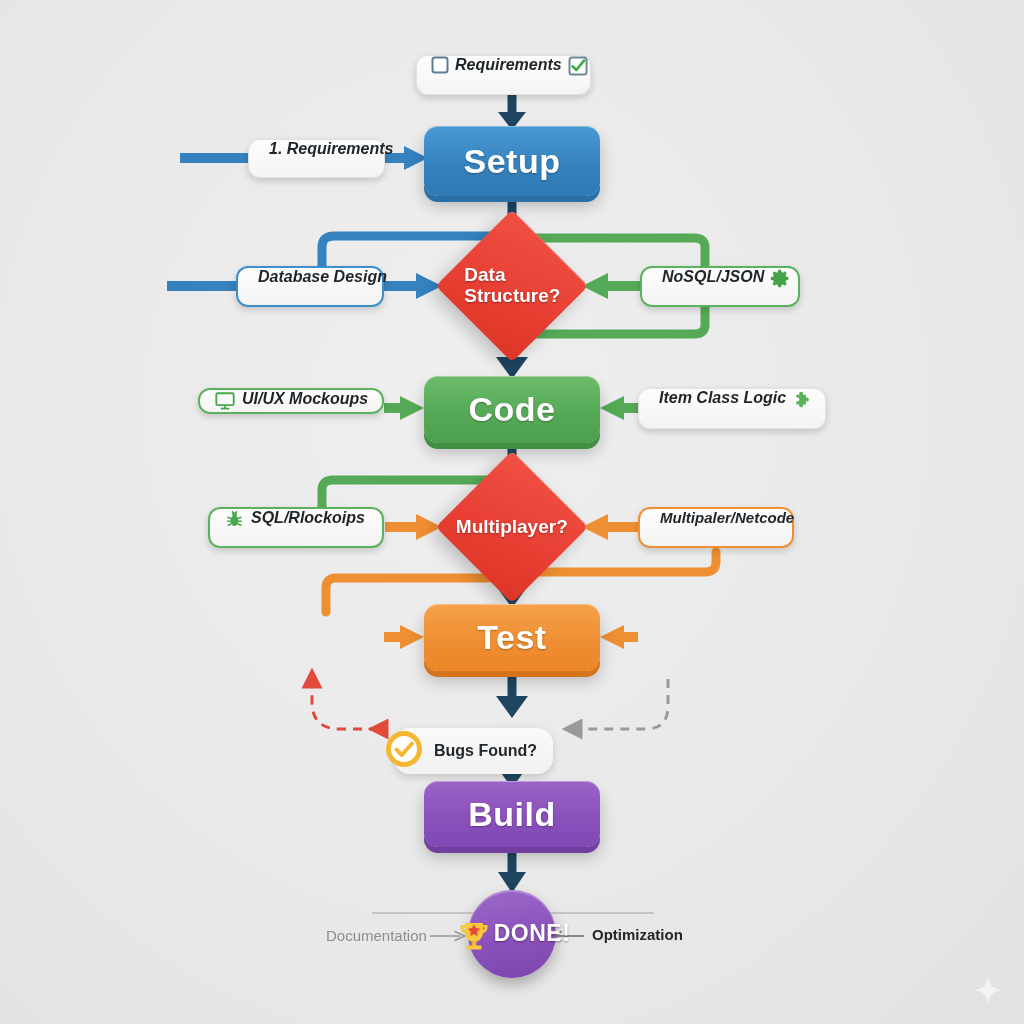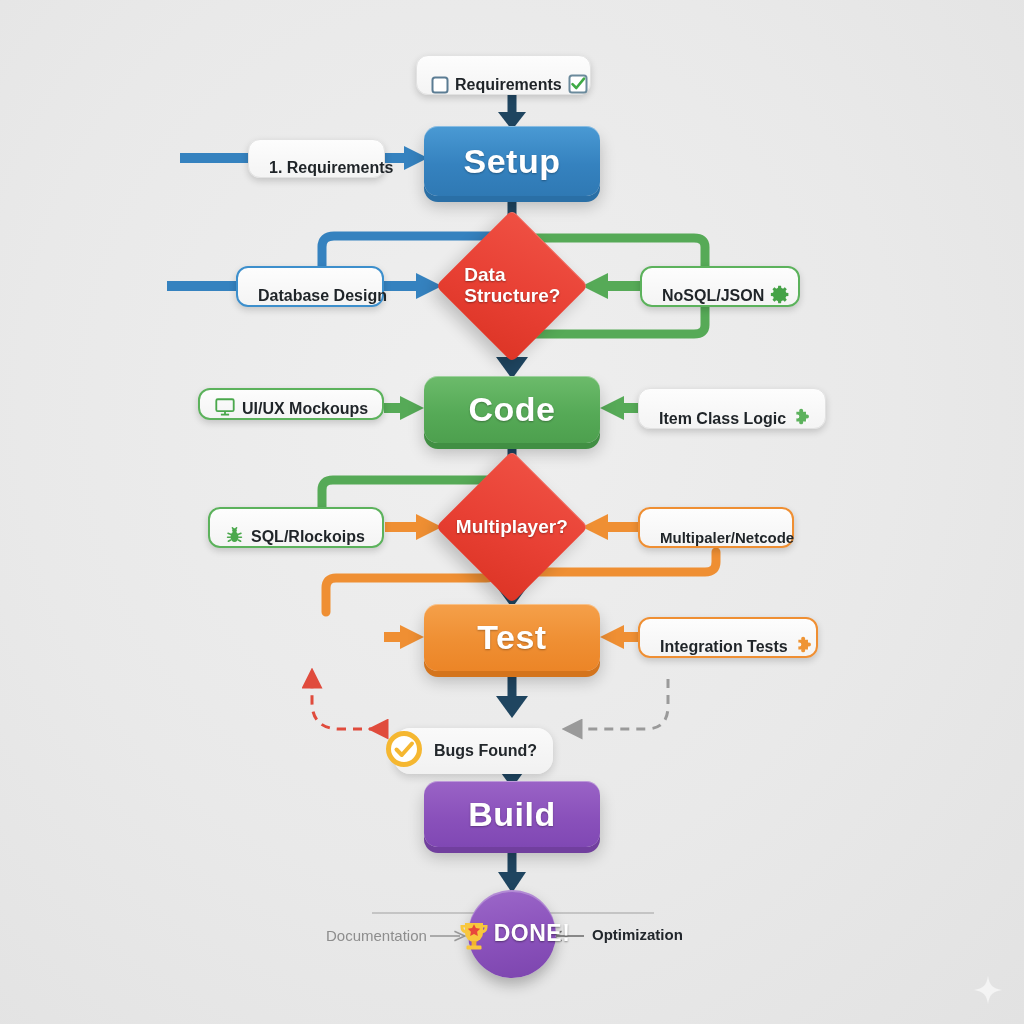--- a/index.html
+++ b/index.html
@@ -57,29 +57,30 @@
     transform:rotate(-45deg);
     color:#fff;font-weight:bold;
     text-shadow:0 1px 2px rgba(0,0,0,.35);
     white-space:nowrap;line-height:1.08;
   }
 
   
   .chip{
     position:absolute;
     box-sizing:border-box;
-    display:flex;align-items:flex-end;
+    display:flex;align-items:flex-start;
     background:linear-gradient(180deg,#fdfdfd 0%,#f4f4f4 100%);
     border-radius:12px;
     padding:0 14px;
     color:#1f2428;
     font-size:16px;
     font-weight:bold;
     box-shadow:0 3px 7px rgba(0,0,0,.17);
     white-space:nowrap;
+    font-style:italic;
   }
   .chip .ctext{flex:1;text-align:center;padding:0 6px;}
   .chip .ic{flex:0 0 auto;display:flex;align-items:center;justify-content:center;}
   .chip.b-plain{border:1px solid #e2e2e2;}
   .chip.b-blue {border:2px solid #3d8fcc;}
   .chip.b-green{border:2px solid #5cb25c;}
   .chip.b-orange{border:2px solid #ef8f33;}
 
   
   .done-badge{
@@ -304,21 +305,21 @@
       <svg width="21" height="21" viewBox="0 0 24 24" fill="#45a247">
         <path d="M12 8.2a3.8 3.8 0 100 7.6 3.8 3.8 0 000-7.6zm0 5.9a2.1 2.1 0 110-4.2 2.1 2.1 0 010 4.2z"></path>
         <path d="M21 13.6v-3.2l-2.5-.4a6.9 6.9 0 00-.8-1.9l1.5-2-2.3-2.3-2 1.5a6.9 6.9 0 00-1.9-.8L12.6 2H9.4l-.4 2.5a6.9 6.9 0 00-1.9.8l-2-1.5L2.8 6.1l1.5 2a6.9 6.9 0 00-.8 1.9L1 10.4v3.2l2.5.4c.18.67.45 1.3.8 1.9l-1.5 2 2.3 2.3 2-1.5c.6.35 1.23.62 1.9.8l.4 2.5h3.2l.4-2.5c.67-.18 1.3-.45 1.9-.8l2 1.5 2.3-2.3-1.5-2c.35-.6.62-1.23.8-1.9l2.5-.4z"></path>
       </svg>
     </span>
   </div>
 
   <div class="node stage-box sb-code" style="left:424px;top:376px;width:176px;height:67px;">
     <span class="lbl">Code</span>
   </div>
-  <div class="chip b-green" style="left:198px;top:388px;width:186px;height:32px;">
+  <div class="chip b-green" style="left:198px;top:388px;width:186px;height:26px;">
     <span class="ic">
       <svg width="22" height="22" viewBox="0 0 24 24" fill="none" stroke="#4aa84c" stroke-width="2">
         <rect x="2.5" y="3.5" width="19" height="13" rx="1.6"></rect>
         <line x1="12" y1="16.5" x2="12" y2="20"></line>
         <line x1="7.5" y1="20.3" x2="16.5" y2="20.3"></line>
       </svg>
     </span>
     <span class="ctext">UI/UX Mockoups</span>
   </div>
   <div class="chip b-plain" style="left:638px;top:388px;width:188px;height:41px;">
@@ -355,29 +356,20 @@
           <line x1="14.4" y1="3.2" x2="13.1" y2="4.9"></line>
         </g>
       </svg>
     </span>
     <span class="ctext">SQL/Rlockoips</span>
   </div>
 
   <div class="node stage-box sb-test" style="left:424px;top:604px;width:176px;height:67px;">
     <span class="lbl">Test</span>
   </div>
-  <div class="chip b-orange" style="left:638px;top:617px;width:180px;height:41px;">
-    <span class="ctext">Integration Tests</span>
-    <span class="ic">
-      <svg width="22" height="22" viewBox="0 0 24 24" fill="#ef9433">
-        <path d="M10 3a2.2 2.2 0 012.2 2.2c0 .5-.17.8-.35 1.1h3.4v3.3c.3-.18.6-.35 1.1-.35A2.2 2.2 0 0118.5 11.5a2.2 2.2 0 01-2.15 2.25c-.5 0-.8-.17-1.1-.35v3.4h-3.4c.18.3.35.6.35 1.1A2.2 2.2 0 019.95 20 2.2 2.2 0 017.8 17.9c0-.5.17-.8.35-1.1H4.75v-3.4c.3.18.6.35 1.1.35A2.2 2.2 0 008 11.5a2.2 2.2 0 00-2.15-2.25c-.5 0-.8.17-1.1.35V6.3h3.4C7.97 6 7.8 5.7 7.8 5.2A2.2 2.2 0 0110 3z"></path>
-        <circle cx="16.4" cy="16.2" r="1.25" fill="#fff"></circle>
-      </svg>
-    </span>
-  </div>
 
   <div class="pill" style="left:394px;top:728px;height:34px;">
     <span class="check-ring">
       <svg width="40" height="40" viewBox="0 0 40 40">
         <circle cx="20" cy="20" r="15.5" fill="#ffffff" stroke="#f5b731" stroke-width="5"></circle>
         <path d="M12.5 20.5 L17.8 26 L28 14.5" fill="none" stroke="#f5b731" stroke-width="4" stroke-linecap="round" stroke-linejoin="round"></path>
       </svg>
     </span>
     <span>Bugs Found?</span>
   </div>

